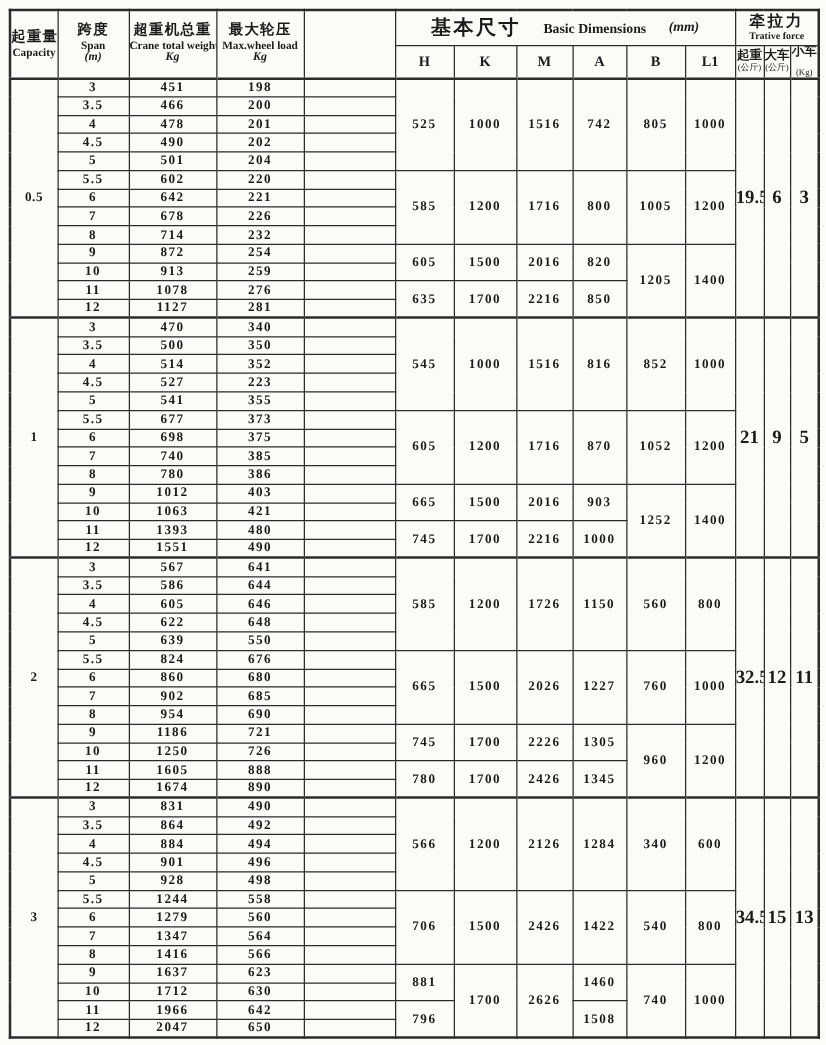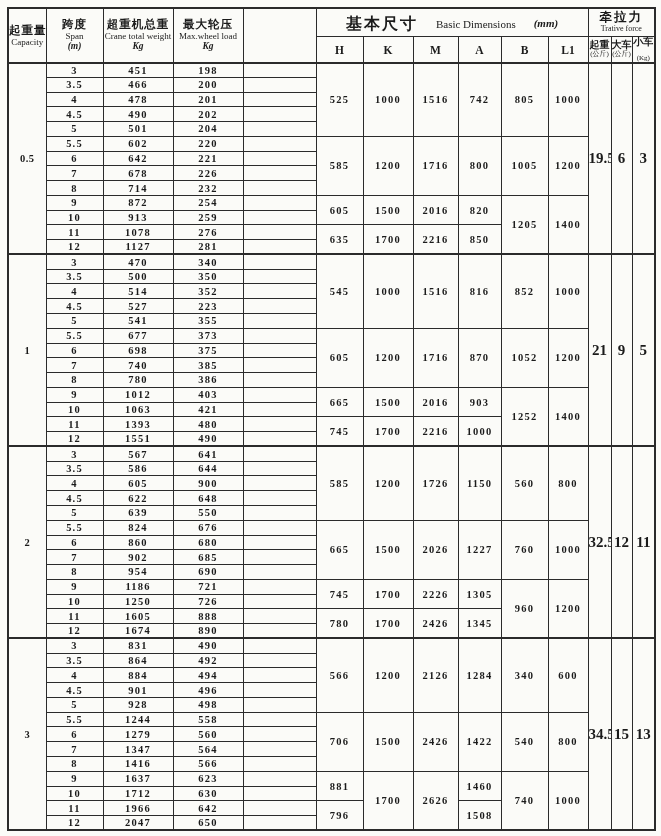--- a/index.html
+++ b/index.html
@@ -32,21 +32,21 @@
     overflow: hidden;
     white-space: nowrap;
   }
   thead tr.h1 { height: 28px; }
   thead tr.h2 { height: 25px; }
   tbody tr { height: 14.78px; }
   tr.group-start td { border-top: 2px solid #2b2b2b; }
 
   th { font-weight: 700; }
   .zh   { display: block; font-size: 11.5px; line-height: 13px; font-weight: 700; letter-spacing: 1px; }
-  .en   { display: block; font-size: 9px;  line-height: 10px; font-weight: 400; }
+  .en   { display: block; font-size: 9px;  line-height: 10px; font-weight: 700; }
   .unit { display: block; font-size: 9.5px; line-height: 11px; font-weight: 700; font-style: italic; }
   .dims-head .zh, .dims-head .en, .dims-head .unit {
     display: inline-block; vertical-align: middle; margin: 0 7px;
     font-size: 11px;
   }
   .dims-head .zh { font-size: 16px; letter-spacing: 2px; }
   .dim-letter { font-size: 11.5px; font-weight: 700; }
   .trv-head .zh { font-size: 12.5px; letter-spacing: 2px; }
   .trv-head .en { font-size: 8px; }
   .t-zh   { display: block; font-size: 10px; line-height: 9.5px; font-weight: 700; }
@@ -363,21 +363,21 @@
         </tr>
         <tr>
           <td>3.5</td>
           <td>586</td>
           <td>644</td>
           <td></td>
         </tr>
         <tr>
           <td>4</td>
           <td>605</td>
-          <td>900</td>
+          <td>646</td>
           <td></td>
         </tr>
         <tr>
           <td>4.5</td>
           <td>622</td>
           <td>648</td>
           <td></td>
         </tr>
         <tr>
           <td>5</td>

